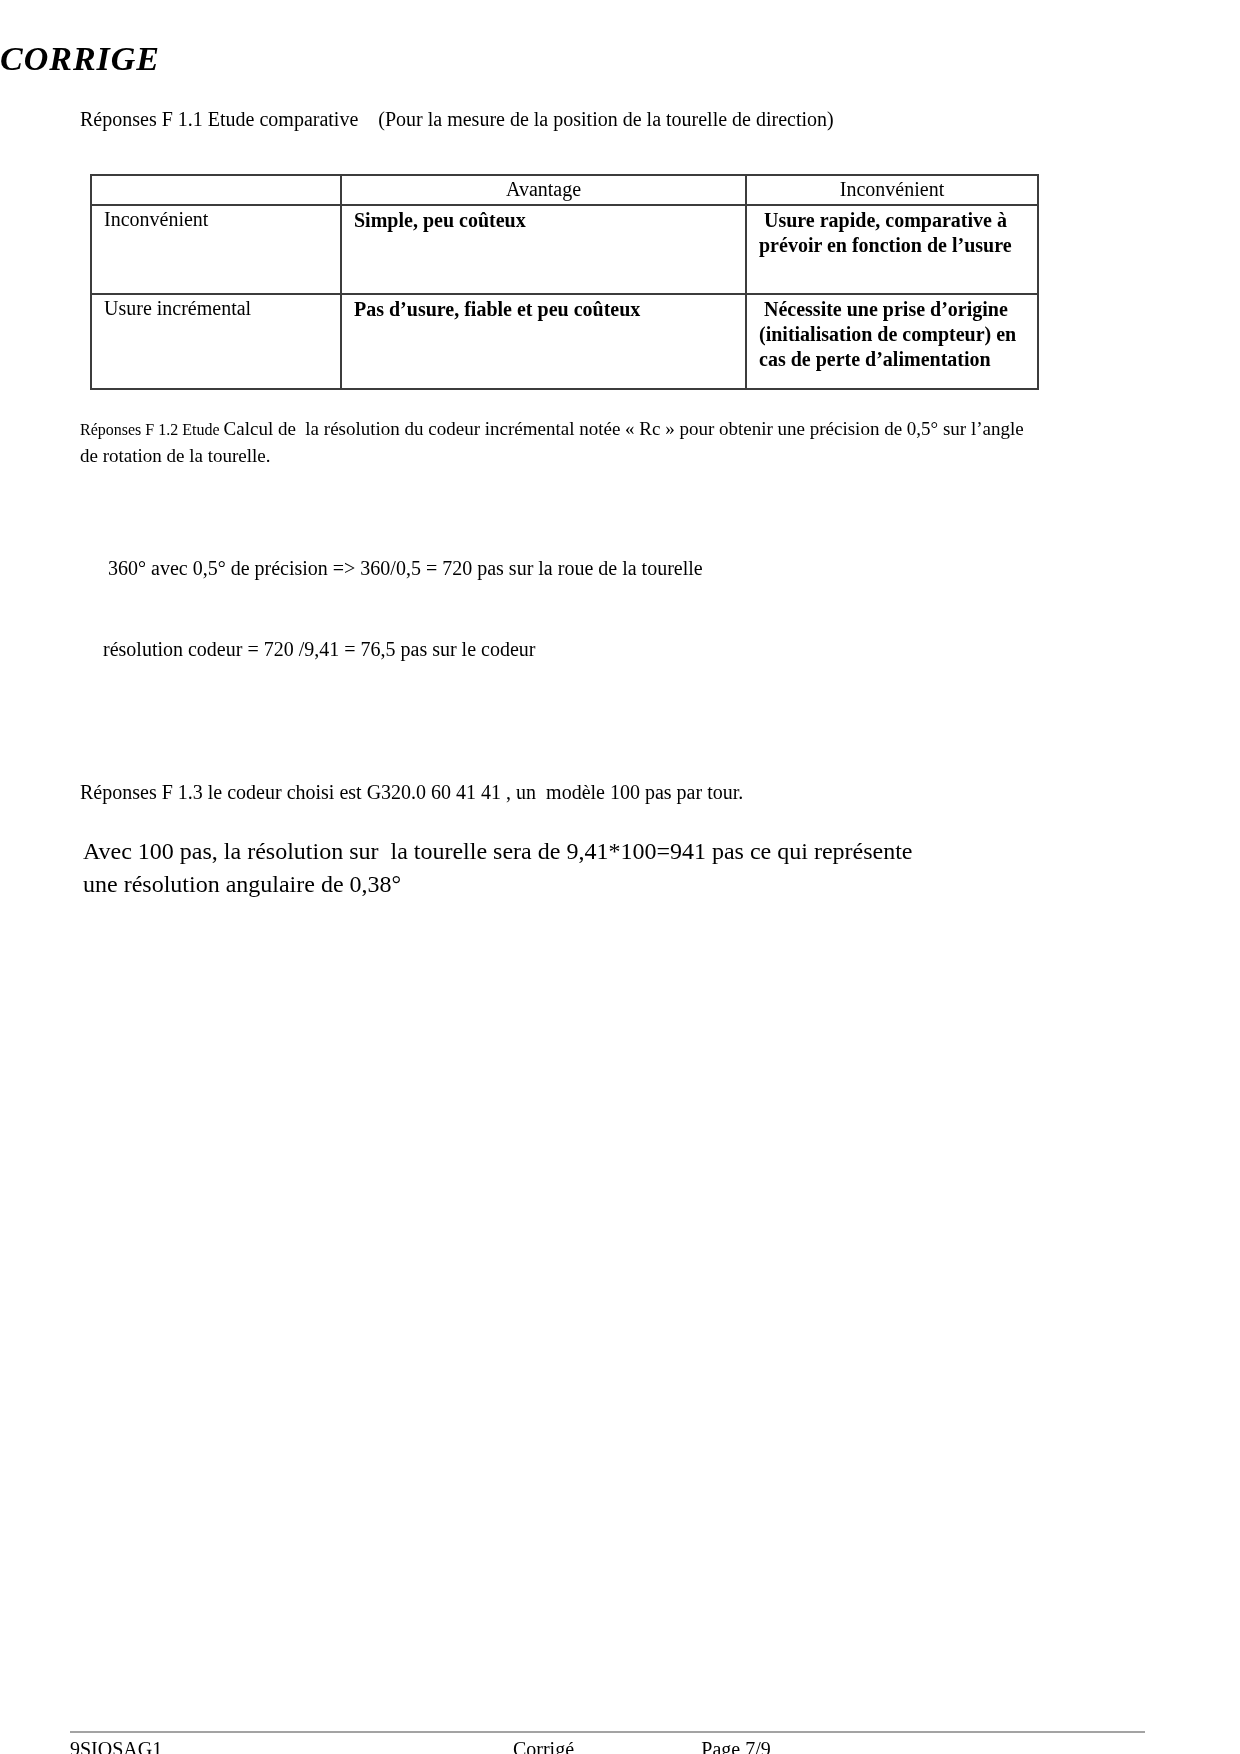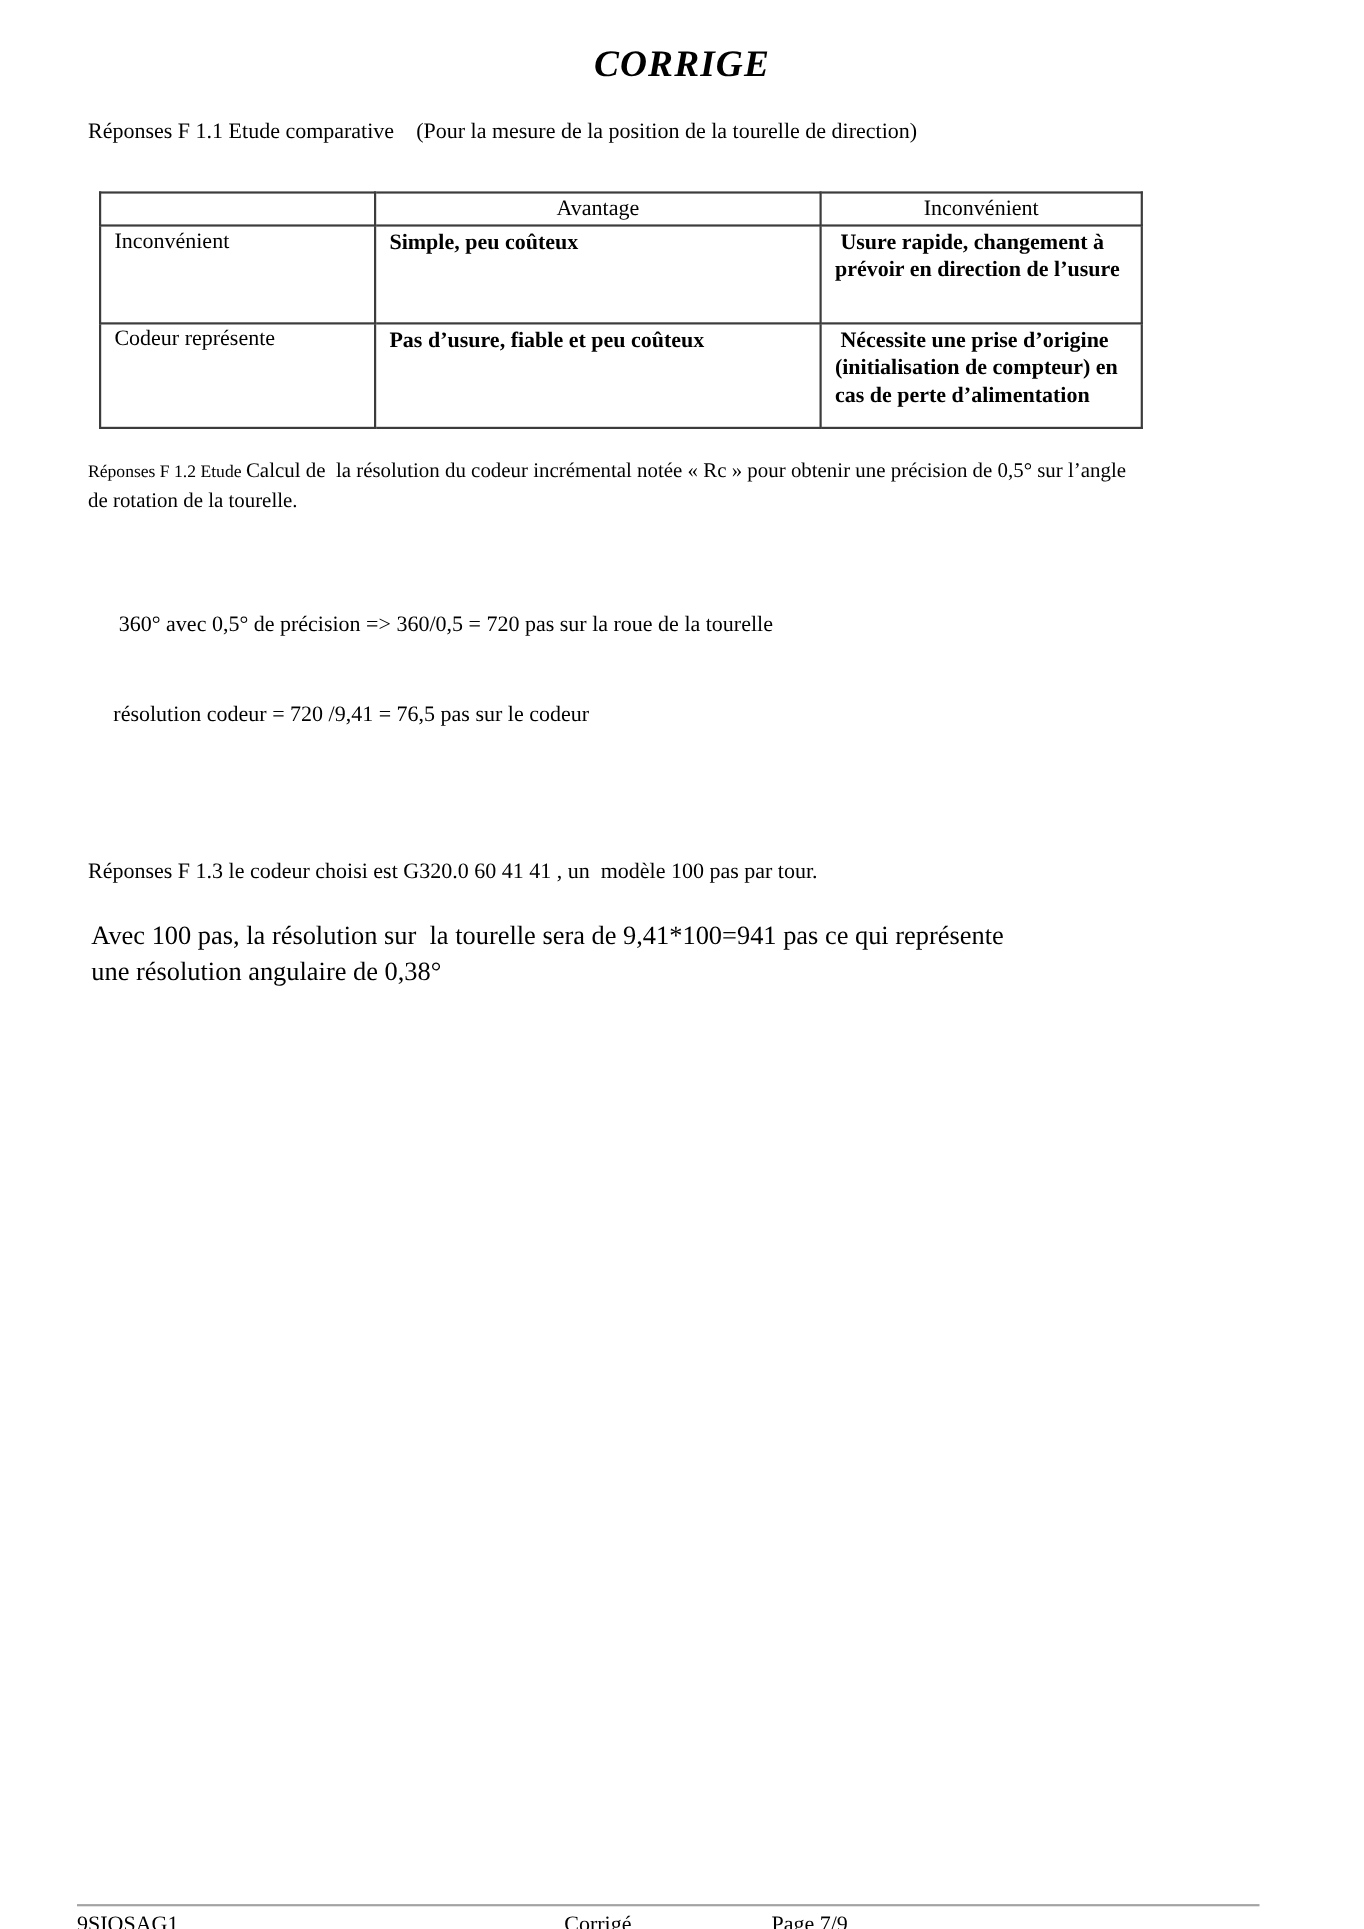--- a/index.html
+++ b/index.html
@@ -1,21 +1,21 @@
 <!DOCTYPE html>
 <html><head>
 <meta charset="utf-8">
 <style>
   html,body {margin:0; padding:0; background:#ffffff;}
   .page {
     position:relative; width:1240px; height:1754px; background:#fff;
     font-family:"Liberation Serif", serif; color:#000; overflow:hidden;
   }
   .title {
-    text-align:center; font-size:34px; font-style:italic; font-weight:bold;
+    font-size:34px; font-style:italic; font-weight:bold;
     margin:40px 0 0 0; letter-spacing:1px;
   }
   .para {font-size:20px; white-space:pre-wrap; line-height:26px;}
   .b {font-weight:normal;}
   .f11 {margin:28px 0 0 80px;}
   .cmp-table {
     border-collapse:collapse; table-layout:fixed; width:947px;
     margin:42px 0 0 90px;
   }
   .cmp-table th, .cmp-table td {
@@ -58,24 +58,24 @@
     </colgroup>
     <tbody>
         <tr>
       <th></th>
       <th>Avantage</th>
       <th>Inconvénient</th>
     </tr>
     <tr class="row1">
       <td>Inconvénient</td>
       <td class="cell-bold">Simple, peu coûteux</td>
-      <td class="cell-bold"> Usure rapide, changement à prévoir en direction de l’usure</td>
+      <td class="cell-bold"> Usure rapide, comparative à prévoir en fonction de l’usure</td>
     </tr>
     <tr class="row2">
-      <td>Codeur représente</td>
+      <td>Usure incrémental</td>
       <td class="cell-bold">Pas d’usure, fiable et peu coûteux</td>
       <td class="cell-bold"> Nécessite une prise d’origine (initialisation de compteur) en cas de perte d’alimentation</td>
     </tr>
   </tbody>
     </table>
 
   <p class="para f12"><span class="b lbl">Réponses F 1.2</span><span class="lbl"> Etude </span><span>Calcul de  la résolution du codeur incrémental notée « Rc » pour obtenir une précision de 0,5° sur l’angle de rotation de la tourelle.</span></p>
 
   <div class="calc">
     <div> 360° avec 0,5° de précision =&gt; 360/0,5 = 720 pas sur la roue de la tourelle</div>

